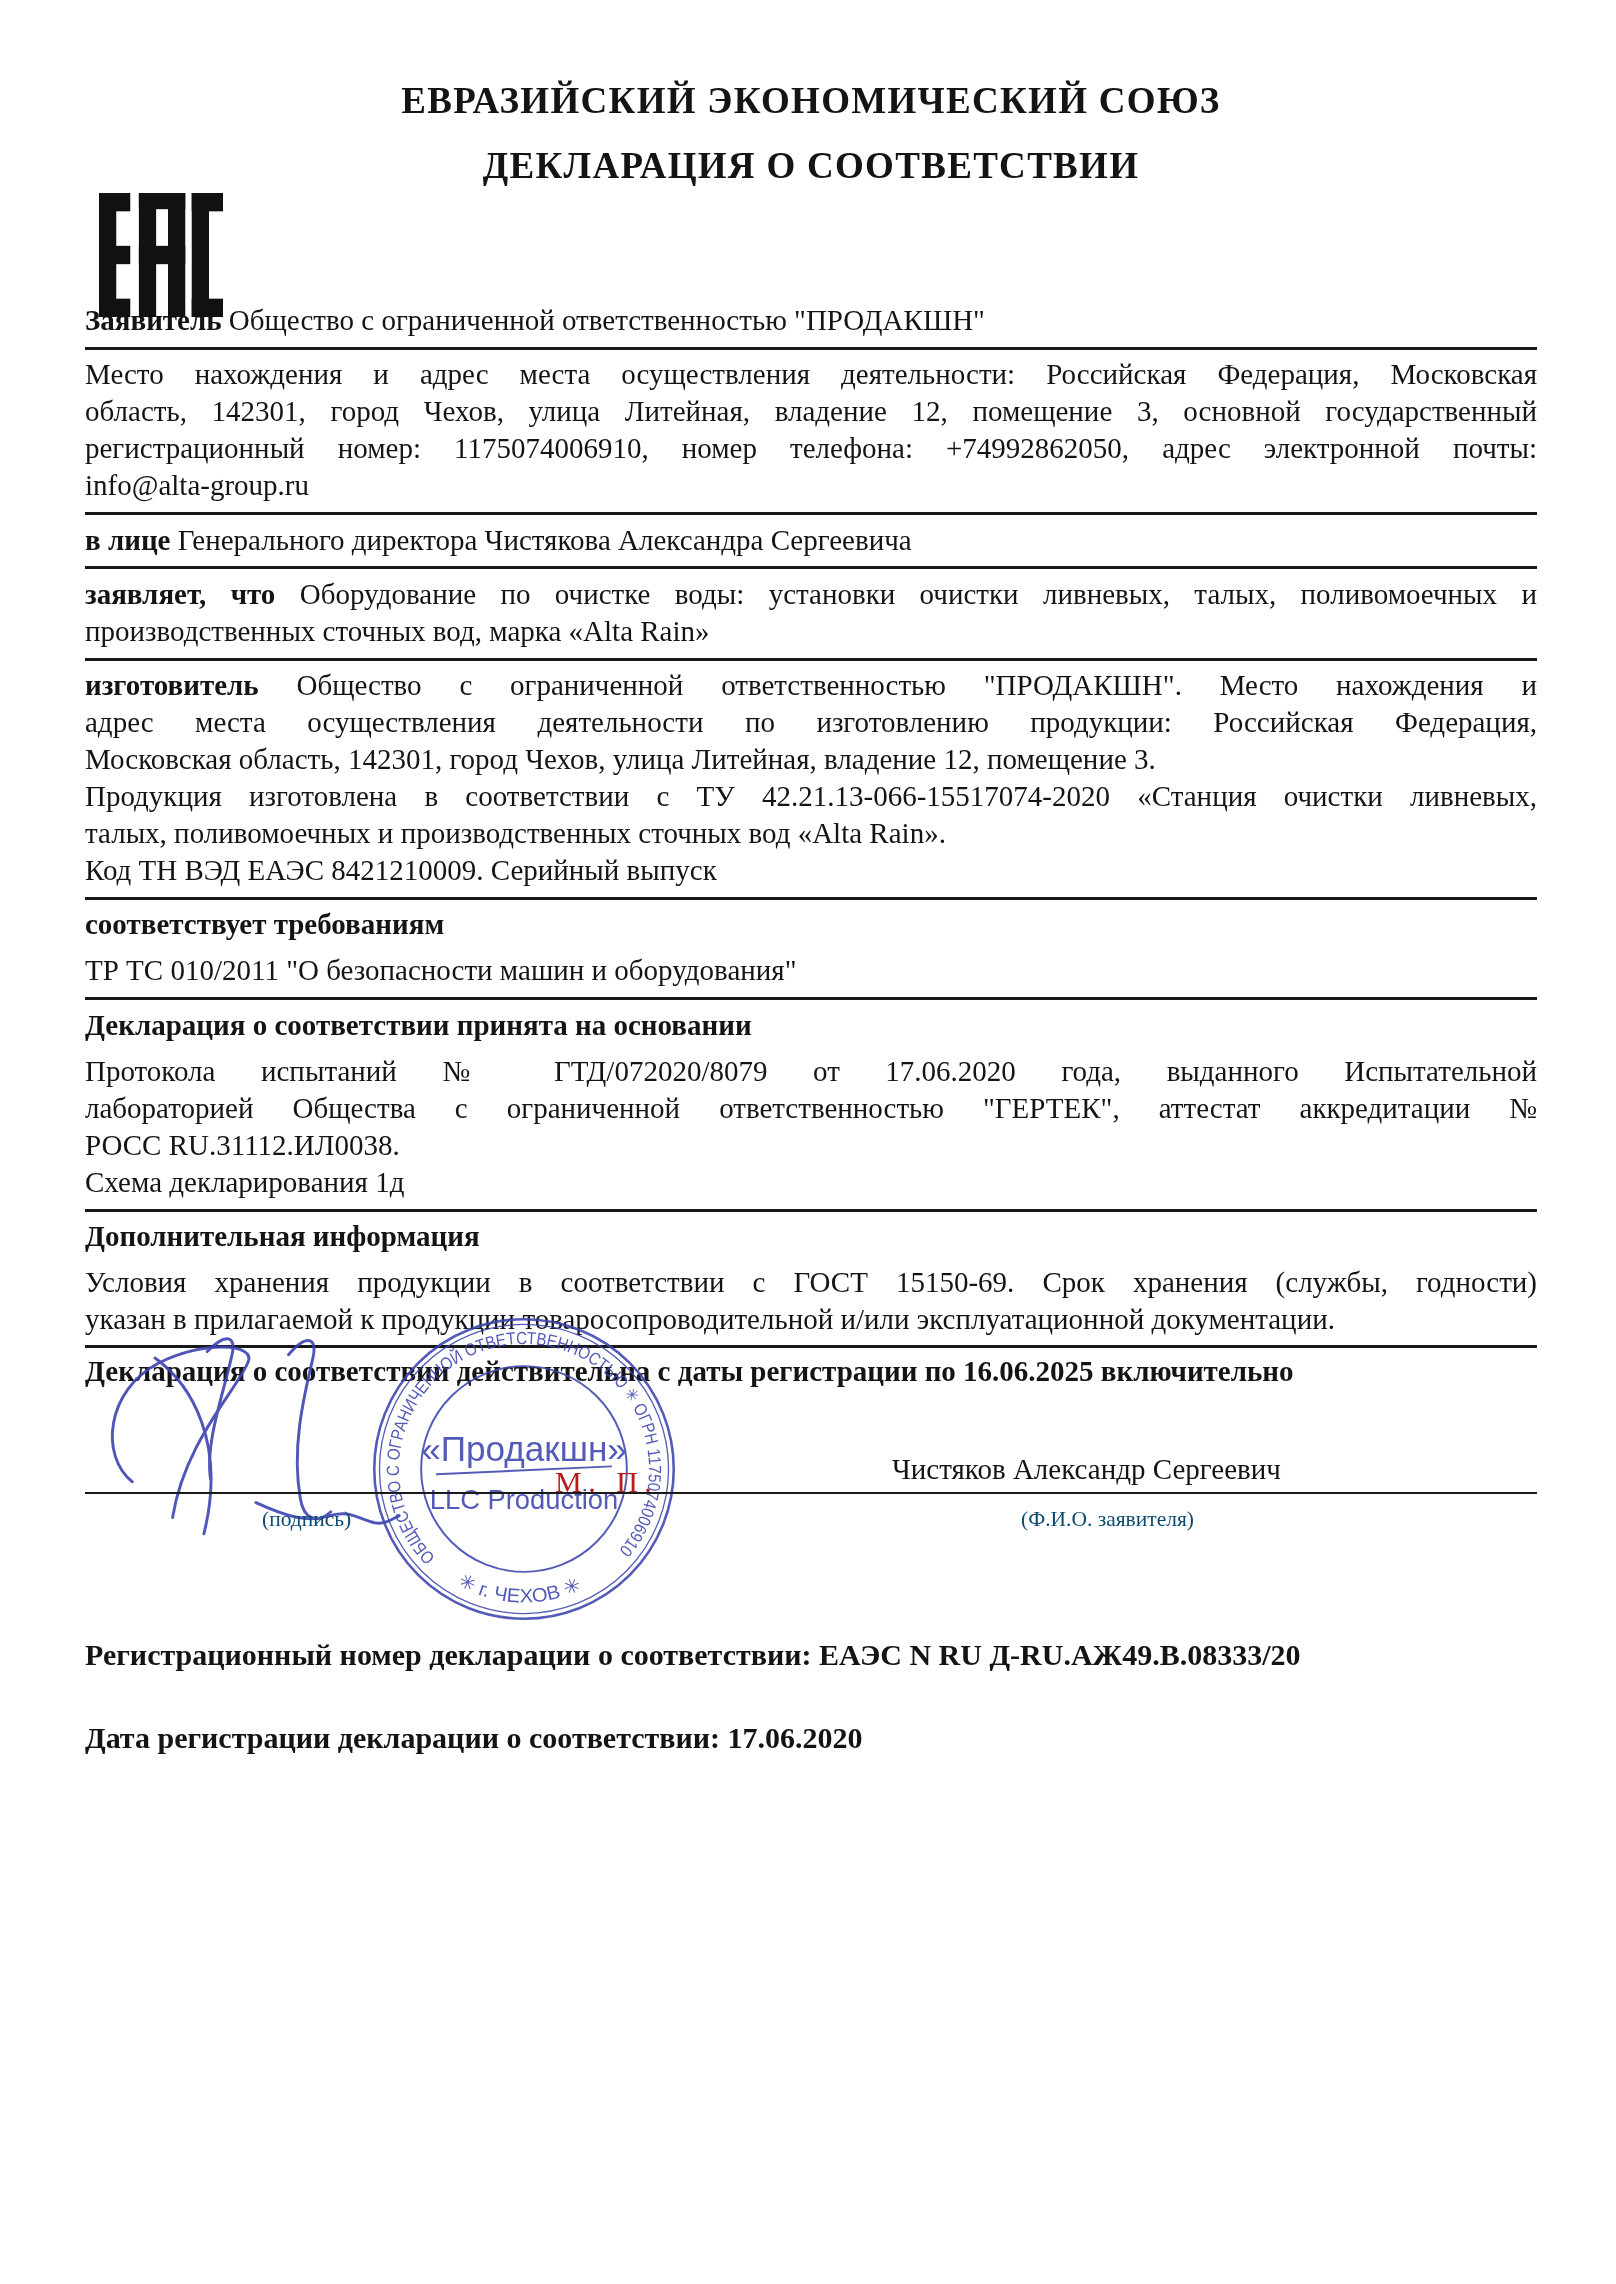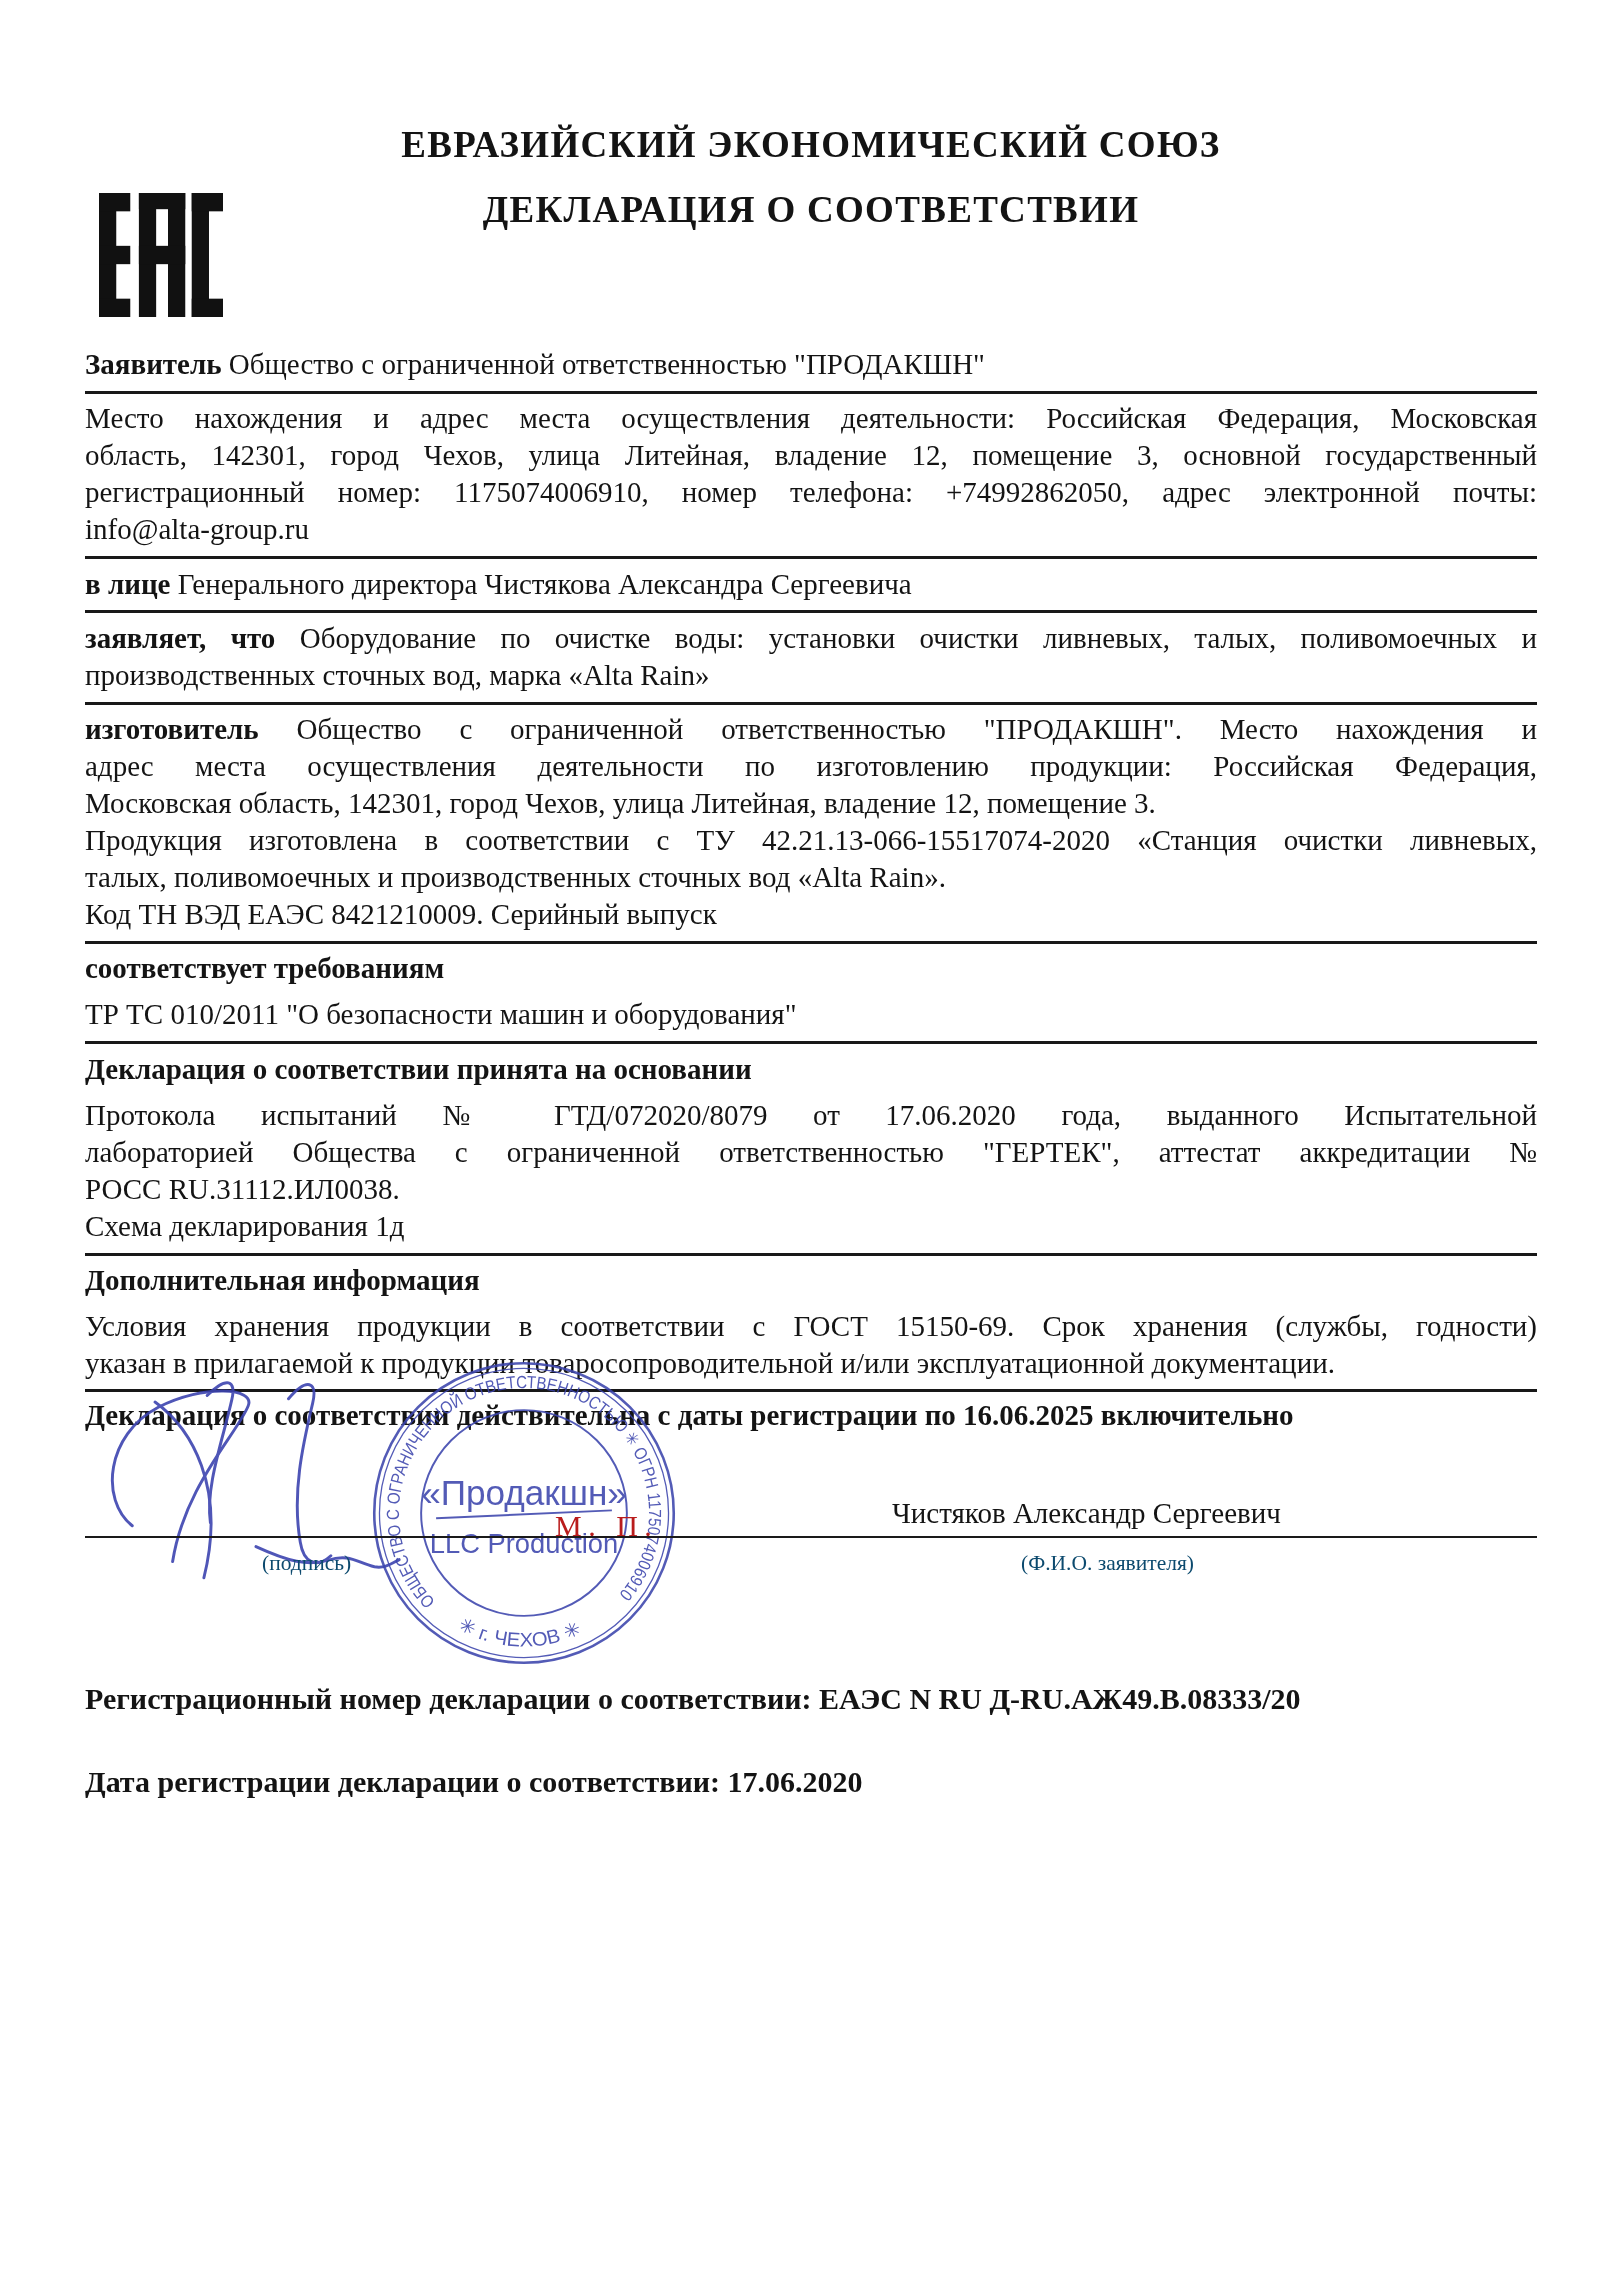--- a/index.html
+++ b/index.html
@@ -3,21 +3,21 @@
 <meta charset="utf-8">
 <style>
   html,body{margin:0;padding:0;background:#e8e8e8;}
   .page{
     position:relative;width:1616px;height:2284px;background:#ffffff;
     font-family:"Liberation Serif","DejaVu Serif",serif;color:#141414;
     overflow:hidden;
   }
   .content{padding:0 79px 0 85px;}
   .title{text-align:center;font-weight:bold;font-size:37px;letter-spacing:1.3px;line-height:65px;}
-  .title-wrap{padding-top:112px;}
+  .title-wrap{padding-top:68px;}
   .eac{position:absolute;left:99px;top:193px;}
   .bodytext{font-size:29px;line-height:37px;}
   .line{min-height:37px;}
   .j{text-align:justify;text-align-last:justify;}
   .b{font-weight:bold;}
   .rule{border-top:3.3px solid #181818;margin:7.8px 0 6.5px 0;}
   .rule.thick{border-top-width:3.9px;margin:6.5px 0 5.2px 0;}
   .gap-top{margin-top:104px;}
   .hdr{font-weight:bold;}
   .after-hdr{margin-top:9px;}

